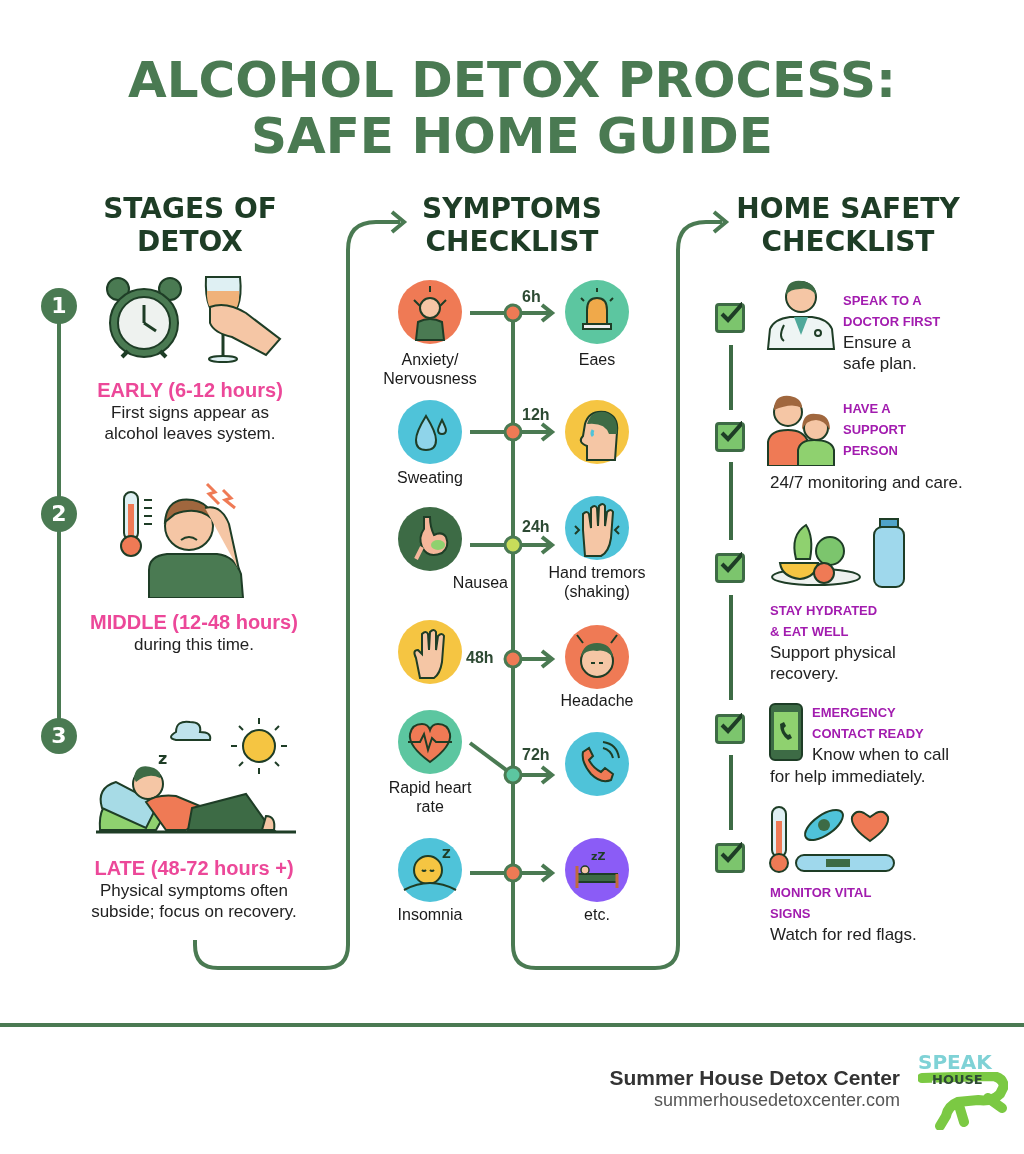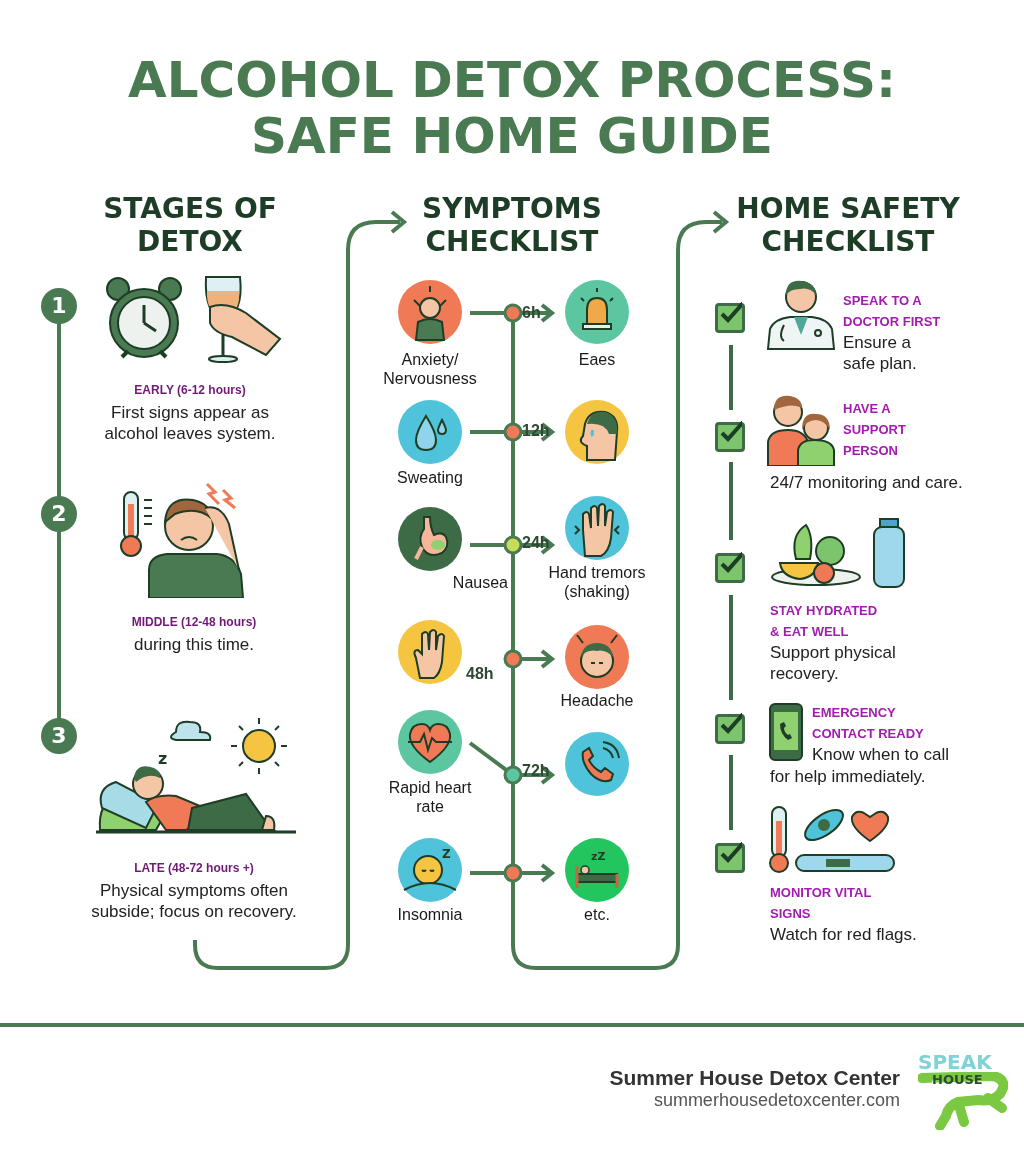--- a/index.html
+++ b/index.html
@@ -3,25 +3,25 @@
 <meta charset="utf-8">
 <style>
   * { box-sizing: border-box; margin: 0; padding: 0; }
   body { width: 1024px; height: 1154px; background: #ffffff; font-family: "Liberation Sans", sans-serif; position: relative; overflow: hidden; color: #1a1a1a; }
   .title { position: absolute; top: 52px; left: 0; width: 1024px; text-align: center; font-family: "DejaVu Sans", sans-serif; font-weight: bold; color: #4a7a52; font-size: 50px; line-height: 56px; letter-spacing: 0px; }
   .col-title { position: absolute; text-align: center; font-family: "DejaVu Sans", sans-serif; font-weight: bold; color: #1e3d26; font-size: 28px; line-height: 33px; }
   svg.overlay { position: absolute; top: 0; left: 0; }
   .abs { position: absolute; }
   .stage-num { position: absolute; width: 36px; height: 36px; border-radius: 50%; background: #4a7a52; color: #fff; font-weight: bold; font-size: 22px; text-align: center; line-height: 36px; font-family: "DejaVu Sans", sans-serif; }
   .stage-text { position: absolute; text-align: center; width: 260px; }
-  .stage-head { font-weight: bold; font-size: 12px; line-height: 24px; color: #701a75; }
+  .stage-head { font-weight: bold; font-size: 20px; line-height: 24px; color: #ec4899; }
   .stage-desc { font-size: 17px; line-height: 21px; color: #222; }
   .sym-circle { position: absolute; width: 64px; height: 64px; border-radius: 50%; }
   .sym-label { position: absolute; text-align: center; width: 150px; font-size: 16px; line-height: 19px; color: #1a1a1a; }
-  .hour { position: absolute; font-weight: bold; font-size: 16px; color: #2d4a33; margin-top: 16px; }
+  .hour { position: absolute; font-weight: bold; font-size: 16px; color: #2d4a33; }
   .check { position: absolute; width: 30px; height: 30px; border: 3px solid #3d6b45; border-radius: 4px; background: #7cc56d; }
   .chk-head { font-weight: bold; font-size: 13px; line-height: 21px; color: #a21caf; }
   .chk-desc { font-size: 17px; line-height: 21px; color: #222; }
   .footer-line { position: absolute; top: 1023px; left: 0; width: 1024px; height: 4px; background: #4a7a52; }
   .brand-name { position: absolute; top: 1066px; right: 124px; font-weight: bold; font-size: 21px; color: #333; text-align: right; }
   .brand-url { position: absolute; top: 1090px; right: 124px; font-size: 18px; color: #555; text-align: right; }
 </style>
 </head>
 <body>
 
@@ -260,21 +260,21 @@
 
 <div class="sym-circle" style="left:398px; top:838px; background:#4fc3d9;">
   <svg width="64" height="64">
       <circle cx="30" cy="32" r="14" fill="#f5c542" stroke="#1e3d26" stroke-width="2"></circle>
       <path d="M24 32 Q26 34 28 32 M32 32 Q34 34 36 32" stroke="#1e3d26" stroke-width="2" fill="none"></path>
       <path d="M6 52 Q32 38 58 52" fill="#4fc3d9" stroke="#1e3d26" stroke-width="2"></path>
       <text x="44" y="20" font-size="12" font-weight="bold" fill="#1e3d26" font-family="DejaVu Sans, sans-serif">Z</text>
     </svg>
 </div>
 <div class="sym-label" style="left:355px; top:905px;">Insomnia</div>
-<div class="sym-circle" style="left:565px; top:838px; background:#22c55e;">
+<div class="sym-circle" style="left:565px; top:838px; background:#8b5cf6;">
   <svg width="64" height="64">
       <rect x="12" y="36" width="40" height="8" fill="#3d6b45" stroke="#1e3d26" stroke-width="2"></rect>
       <path d="M12 28 L12 50 M52 36 L52 50" stroke="#c06a3e" stroke-width="3"></path>
       <circle cx="20" cy="32" r="4" fill="#f5c6a5" stroke="#1e3d26" stroke-width="1.5"></circle>
       <text x="26" y="22" font-size="11" font-weight="bold" fill="#1e3d26" font-family="DejaVu Sans, sans-serif">zZ</text>
     </svg>
 </div>
 <div class="sym-label" style="left:522px; top:905px;">etc.</div>
 
 <div class="check" style="left:715px; top:303px;">

